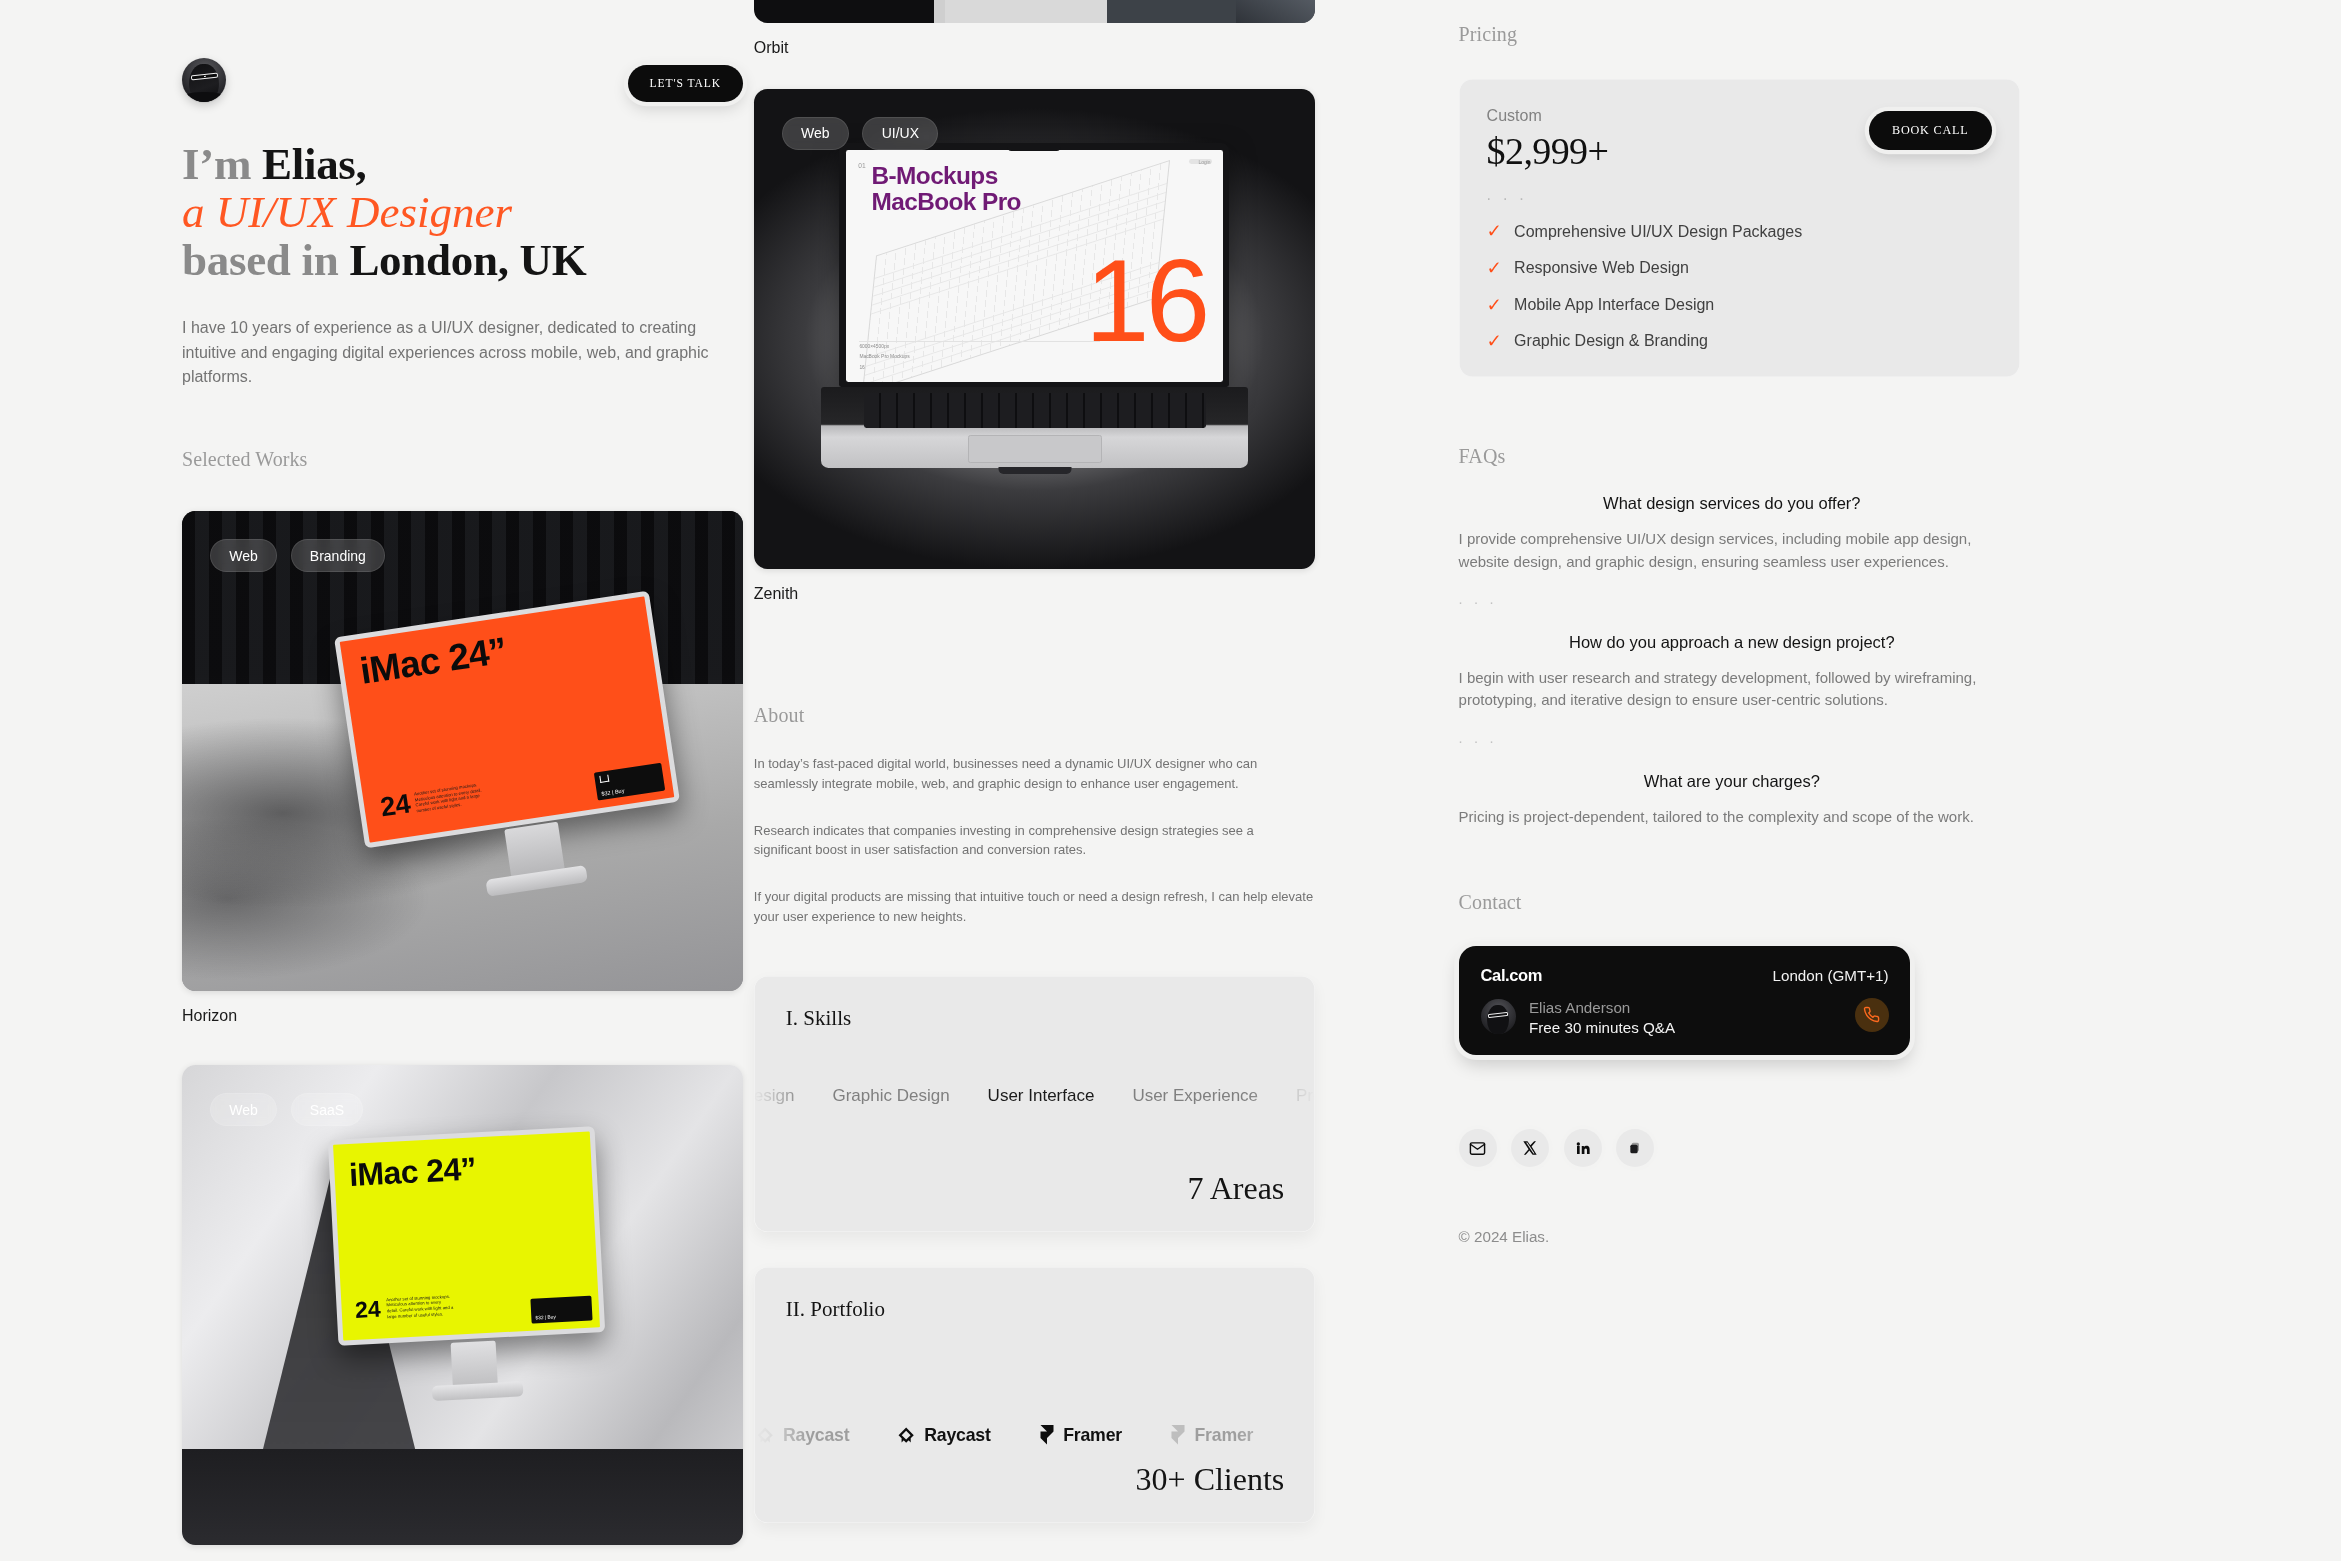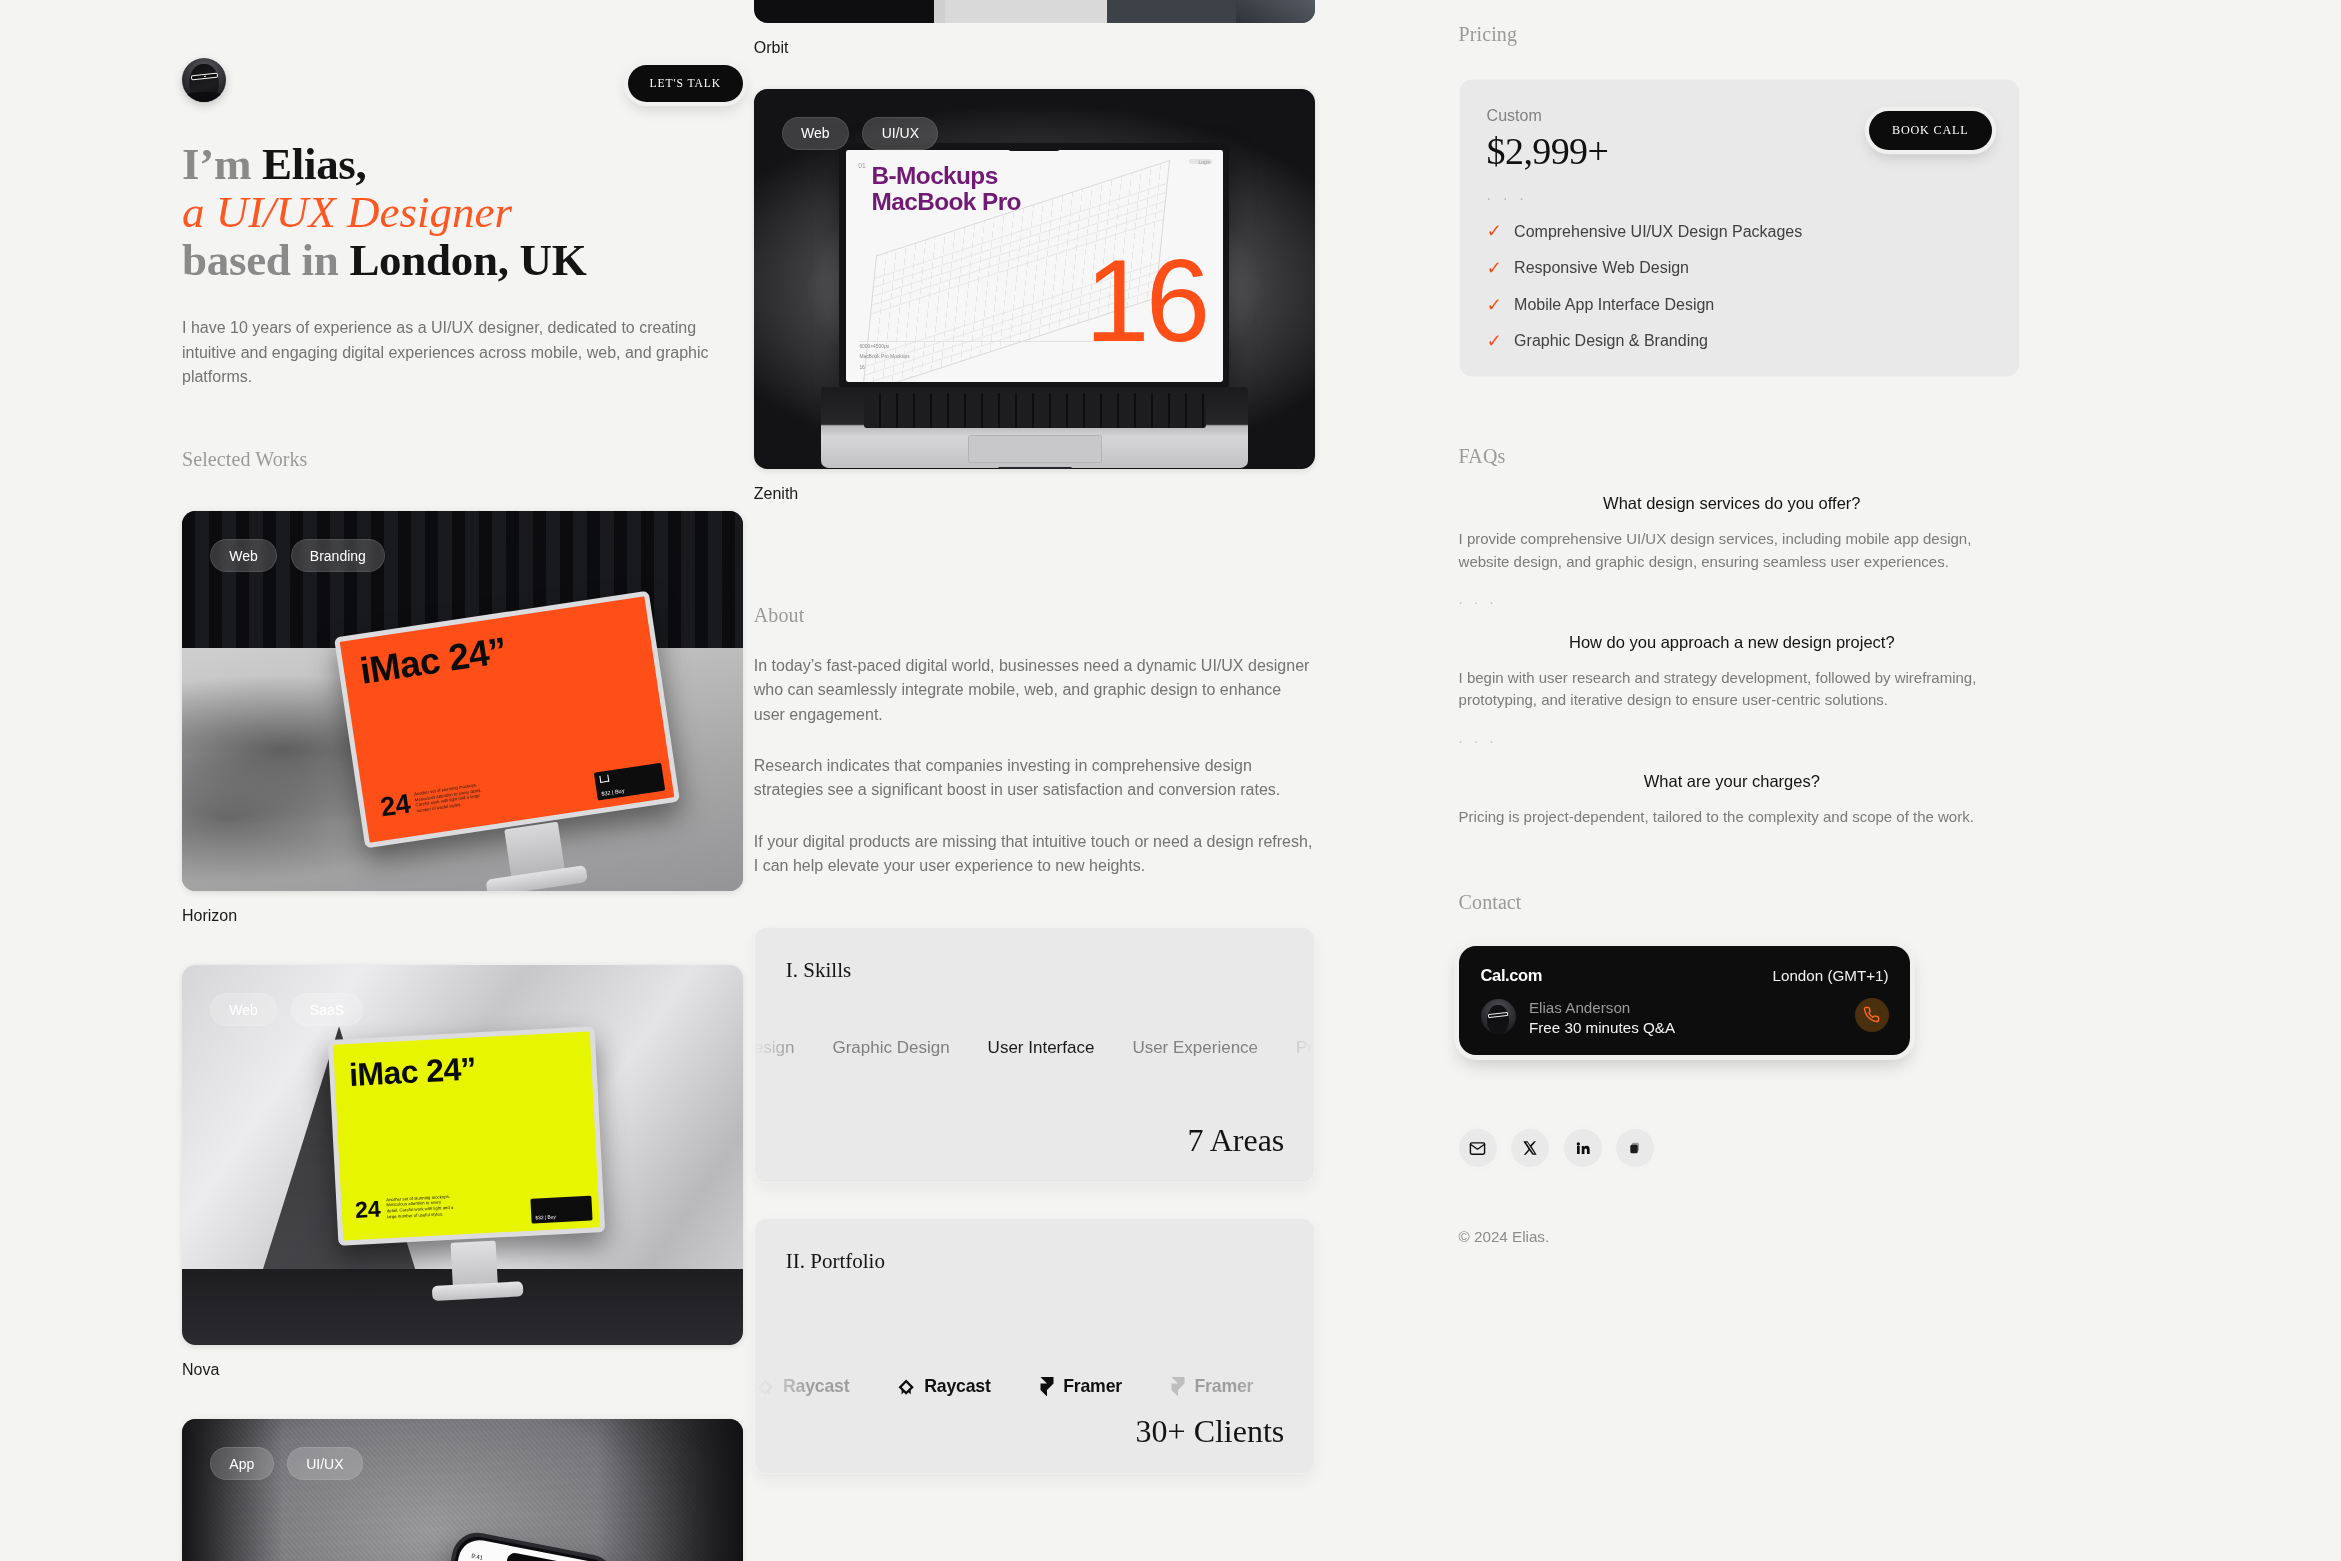--- a/index.html
+++ b/index.html
@@ -87,21 +87,21 @@
   .sec-label{
     font-family:"Liberation Serif", serif;
     font-size:20px;color:#9a9a9a;letter-spacing:0.1px;
   }
 
   
   .works{margin-top:59px;}
   .work{margin-top:40px;}
   .work:first-child{margin-top:39px;}
   .work-media{
-    position:relative;width:561px;height:380px;
+    position:relative;width:561px;height:480px;
     border-radius:13.4px;overflow:hidden;
     box-shadow:0 1.2px 6.1px rgba(0,0,0,.10);
   }
   .tags{position:absolute;top:28px;left:28px;display:flex;gap:13.4px;z-index:4;}
   .tag{
     background:rgba(255,255,255,.18);
     backdrop-filter:blur(4.9px);
     color:#fff;font-size:14px;
     padding:7.3px 18.3px;border-radius:609px;
     border:0.6px solid rgba(255,255,255,.10);
@@ -237,21 +237,21 @@
   }
   .mbp .kbd{position:absolute;left:50%;transform:translateX(-50%);top:5.5px;width:342px;height:35px;background:#0e0e10;border-radius:2.4px;
     background-image:repeating-linear-gradient(90deg,#1d1d20 0 14.6px,#0e0e10 14.6px 17px),repeating-linear-gradient(0deg,#1d1d20 0 5.5px,#0e0e10 5.5px 6.7px);}
   .mbp .trackpad{position:absolute;left:50%;transform:translateX(-50%);top:48px;width:134px;height:28px;background:#c8c8ca;border-radius:2.4px;border:0.6px solid #b4b4b6;}
   .mbp .notchbar{position:absolute;left:50%;transform:translateX(-50%);bottom:-6.1px;width:73px;height:7.3px;background:#26262a;border-radius:0 0 4.9px 4.9px;}
 
   
   .mid-inner{padding-left:9.8px;}
   .about{margin-top:101px;width:561px;}
   .about p{
-    margin-top:27px;font-size:16px;line-height:1.52;color:#737373;width:561px;
+    margin-top:27px;font-size:13px;line-height:1.52;color:#737373;width:561px;
   }
   .about .sec-label{margin-bottom:0;}
 
   .panel{
     width:561px;background:#e9e9e9;border-radius:13.4px;
     box-shadow:0 0 0 0.6px rgba(255,255,255,.65) inset, 0 6.1px 14.6px rgba(0,0,0,.05);
     position:relative;overflow:hidden;margin-top:49px;
     padding:30.5px 32px 28px;
     height:256px;
   }

